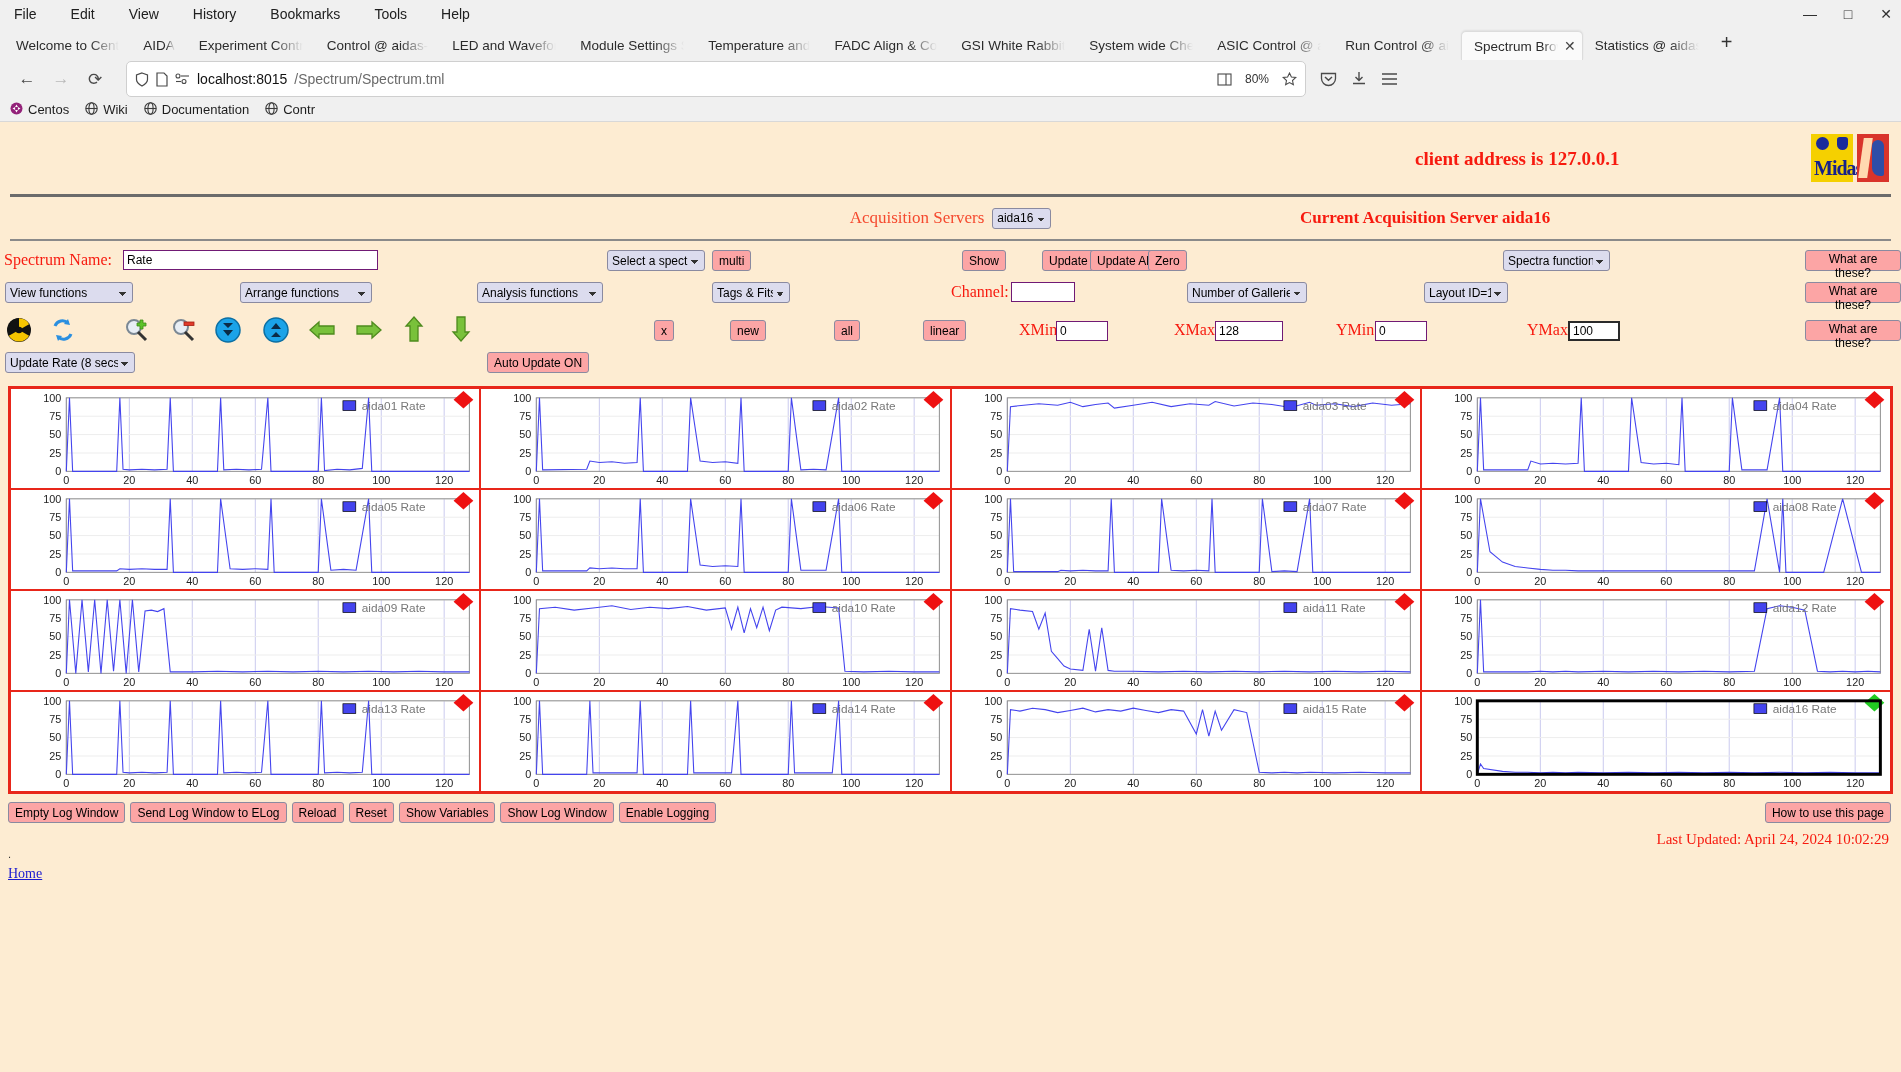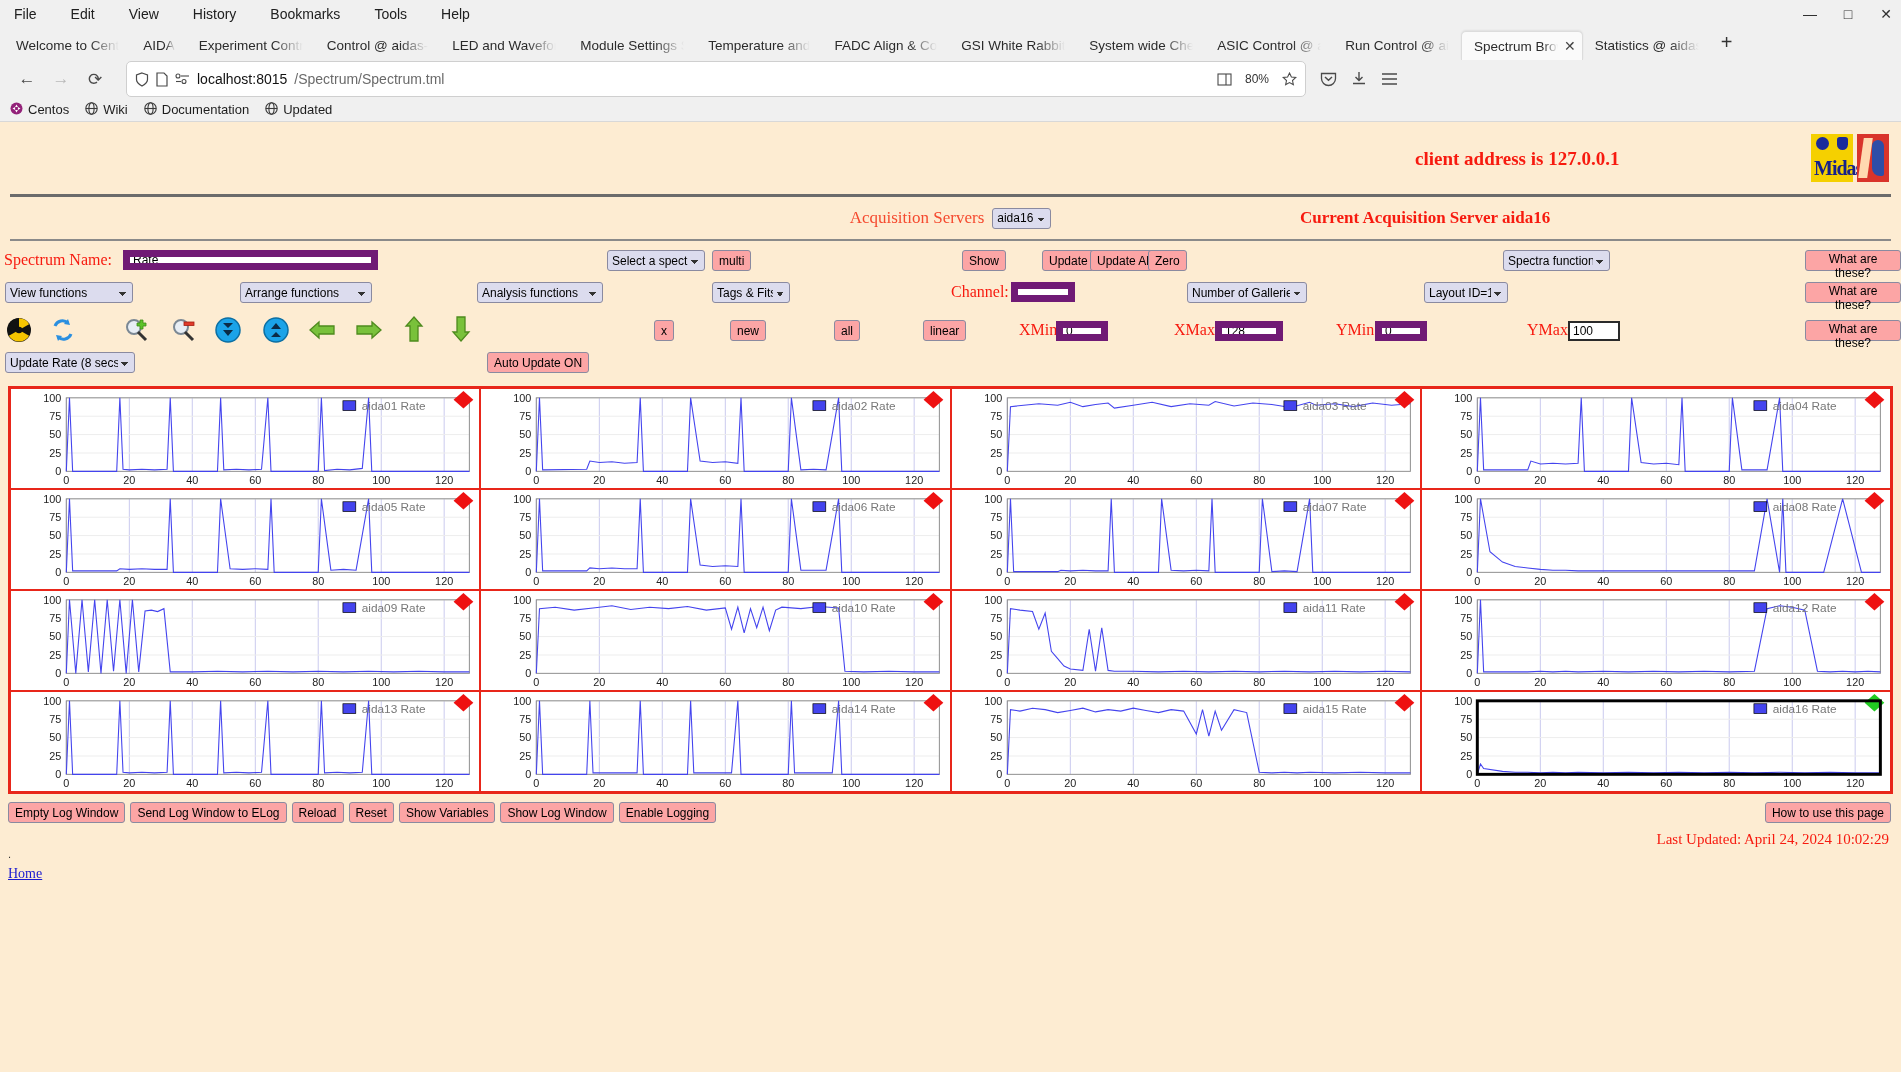--- a/index.html
+++ b/index.html
@@ -107,21 +107,21 @@
     height:21px; -webkit-appearance:none; appearance:none;
     background-image:linear-gradient(45deg,transparent 50%,#333 50%),linear-gradient(135deg,#333 50%,transparent 50%);
     background-position: calc(100% - 9px) 9px, calc(100% - 5px) 9px;
     background-size:4px 4px, 4px 4px; background-repeat:no-repeat;
   }
   button.ui {
     background:#fca5a5; border:1px solid #8a8aa0; border-radius:3px; padding:1px 6px; height:21px;
     cursor:pointer;
   }
   input.ui {
-    background:#fff; border:7px solid #701a75; height:20px; padding:0 3px; font-size:12px;
+    background:#fff; border:1px solid #701a75; height:20px; padding:0 3px; font-size:12px;
   }
 
   .formrow { position:relative; height:26px; }
   .formrow > * { position:absolute; top:0; }
   .redlbl { font-family:"Liberation Serif",serif; font-size:16px; color:#f71a0f; }
 
   .iconrow { position:relative; height:34px; }
   .iconrow > * { position:absolute; }
   .ic { width:26px; height:26px; }
 
@@ -289,21 +289,21 @@
           <line x1="0.9" y1="6.5" x2="12.1" y2="6.5" stroke="#3a3a3a" stroke-width="1.1"></line>
         </svg></span>
       <span>Documentation</span>
     </span>
     <span class="bk">
       <span><svg width="13" height="13" viewBox="0 0 13 13">
           <circle cx="6.5" cy="6.5" r="5.7" fill="none" stroke="#3a3a3a" stroke-width="1.1"></circle>
           <ellipse cx="6.5" cy="6.5" rx="2.6" ry="5.7" fill="none" stroke="#3a3a3a" stroke-width="1.1"></ellipse>
           <line x1="0.9" y1="6.5" x2="12.1" y2="6.5" stroke="#3a3a3a" stroke-width="1.1"></line>
         </svg></span>
-      <span>Updated</span>
+      <span>Contr</span>
     </span>
   </div>
 
 <div class="page">
 
   <div class="hdr">
     <div class="client">client address is 127.0.0.1</div>
     <div class="logos">
       <div class="logo-midas">
         <span class="d1"></span>

